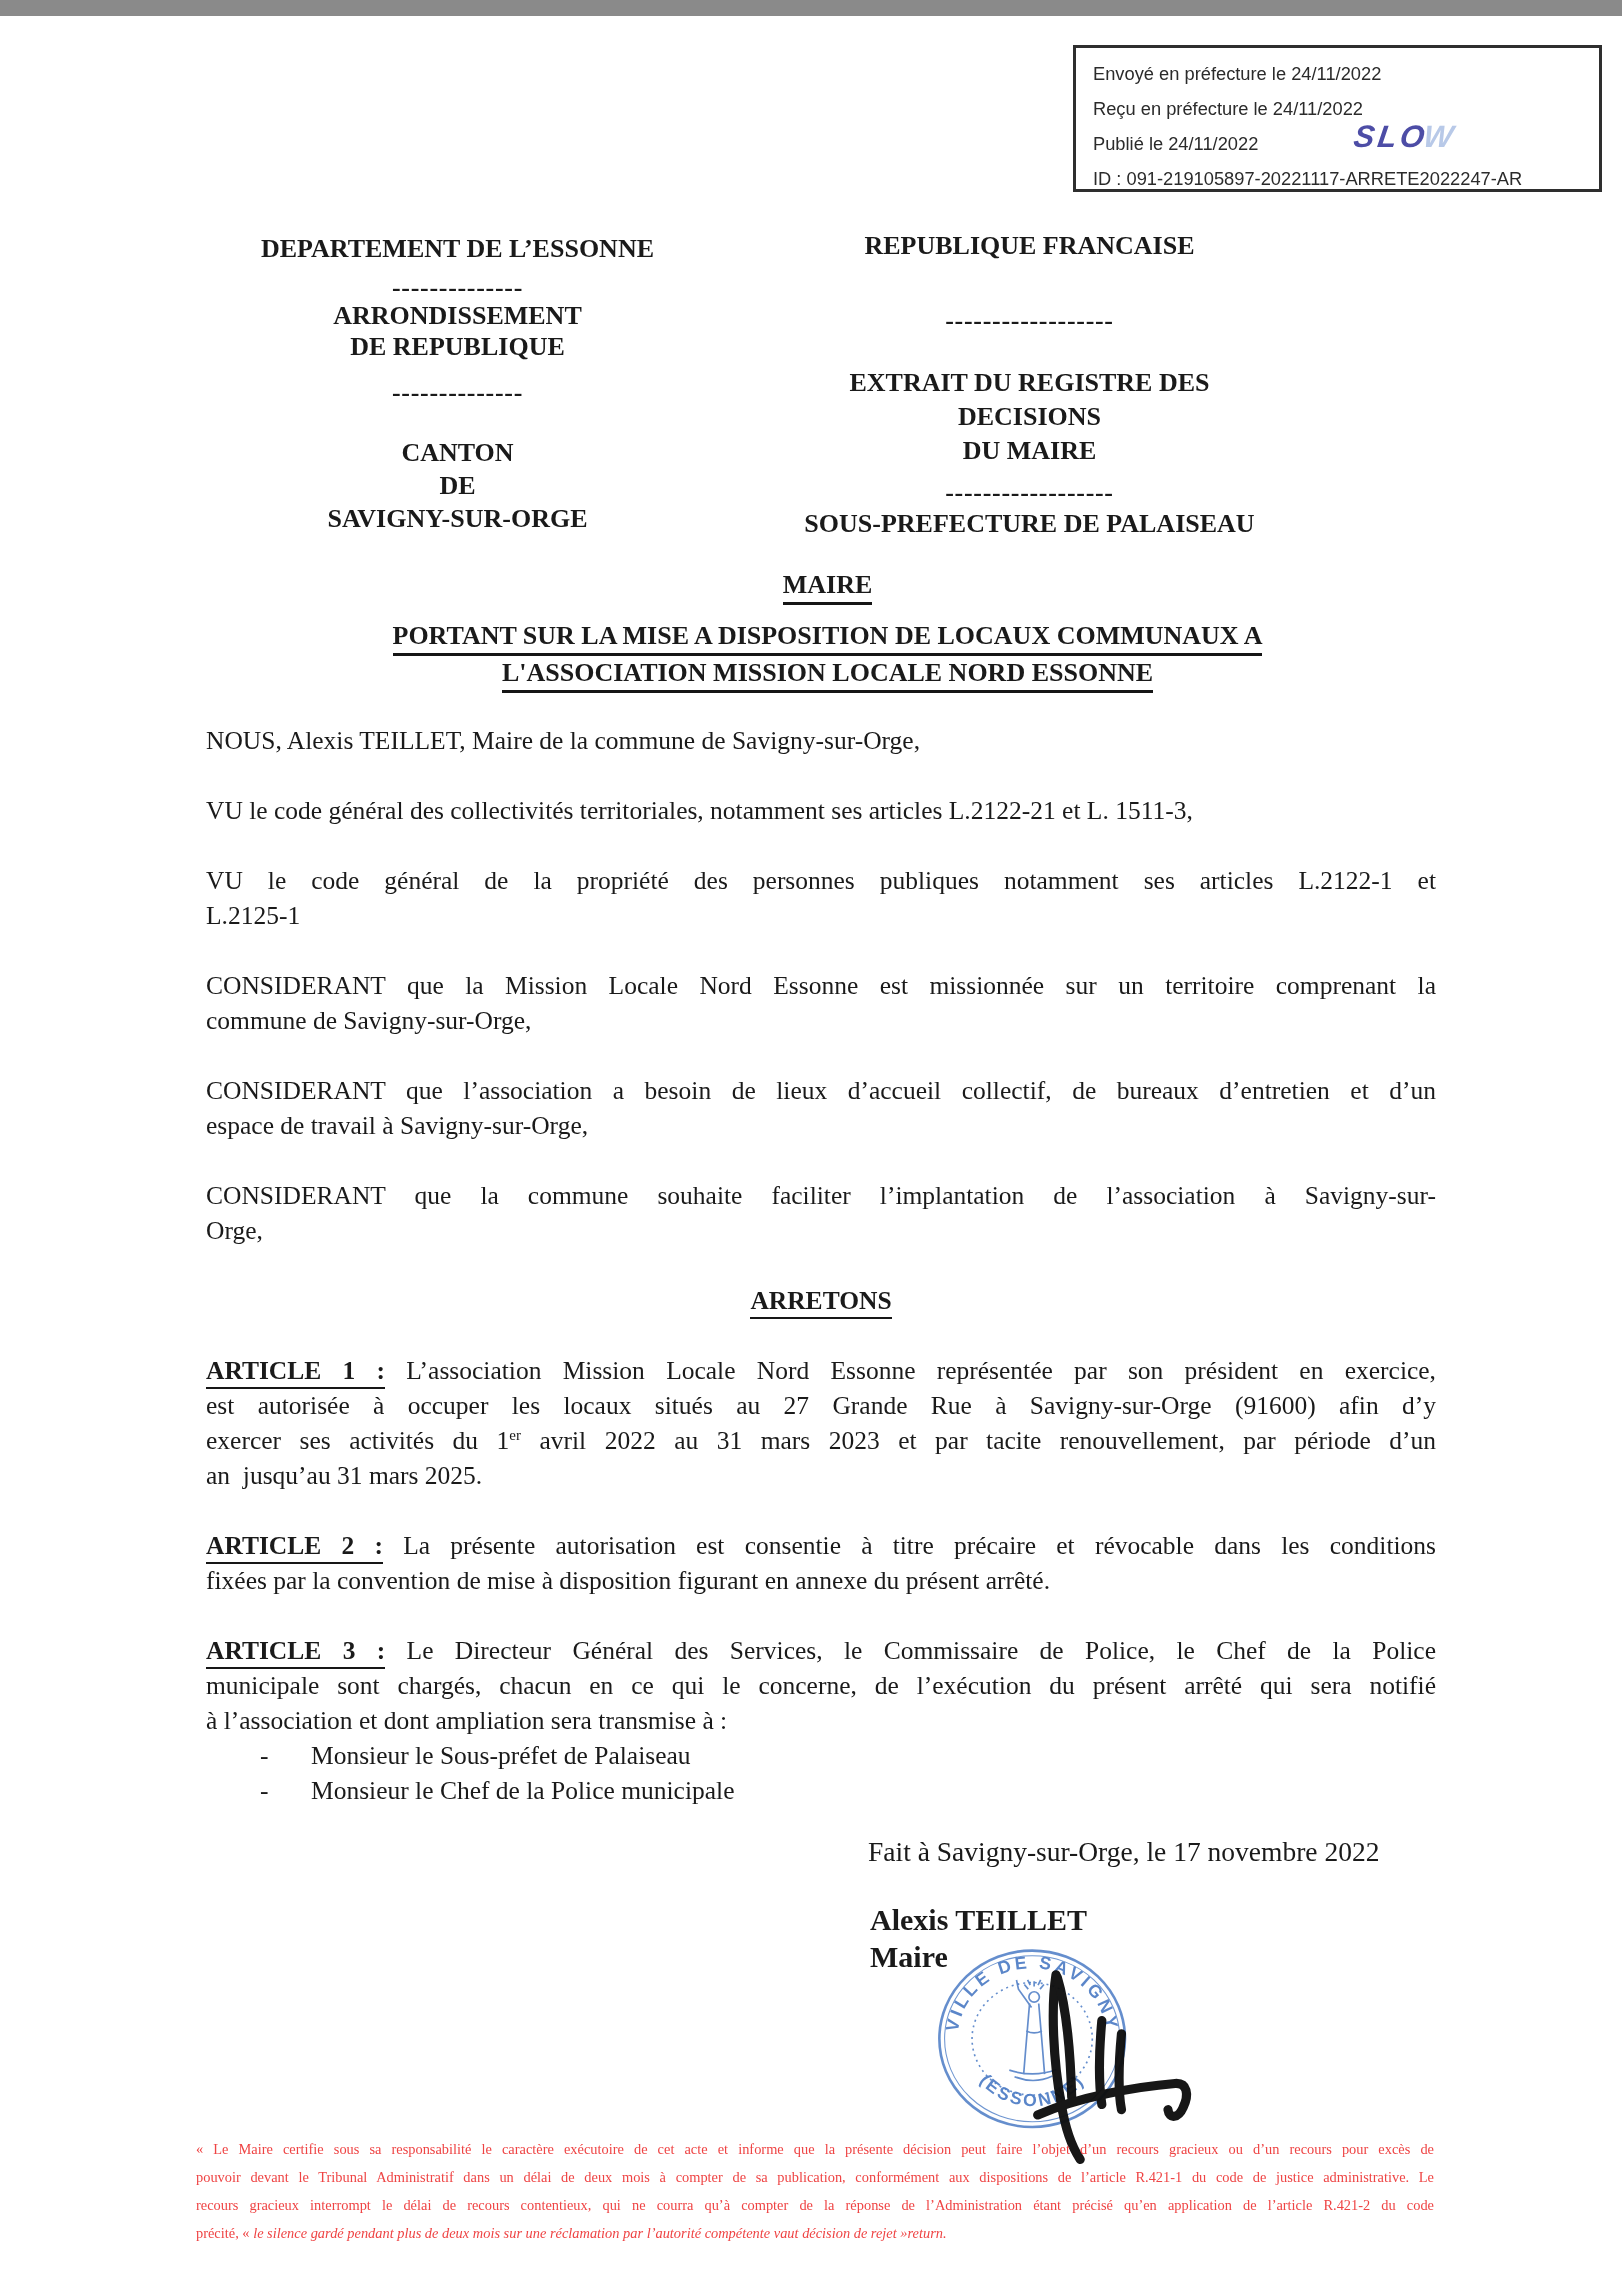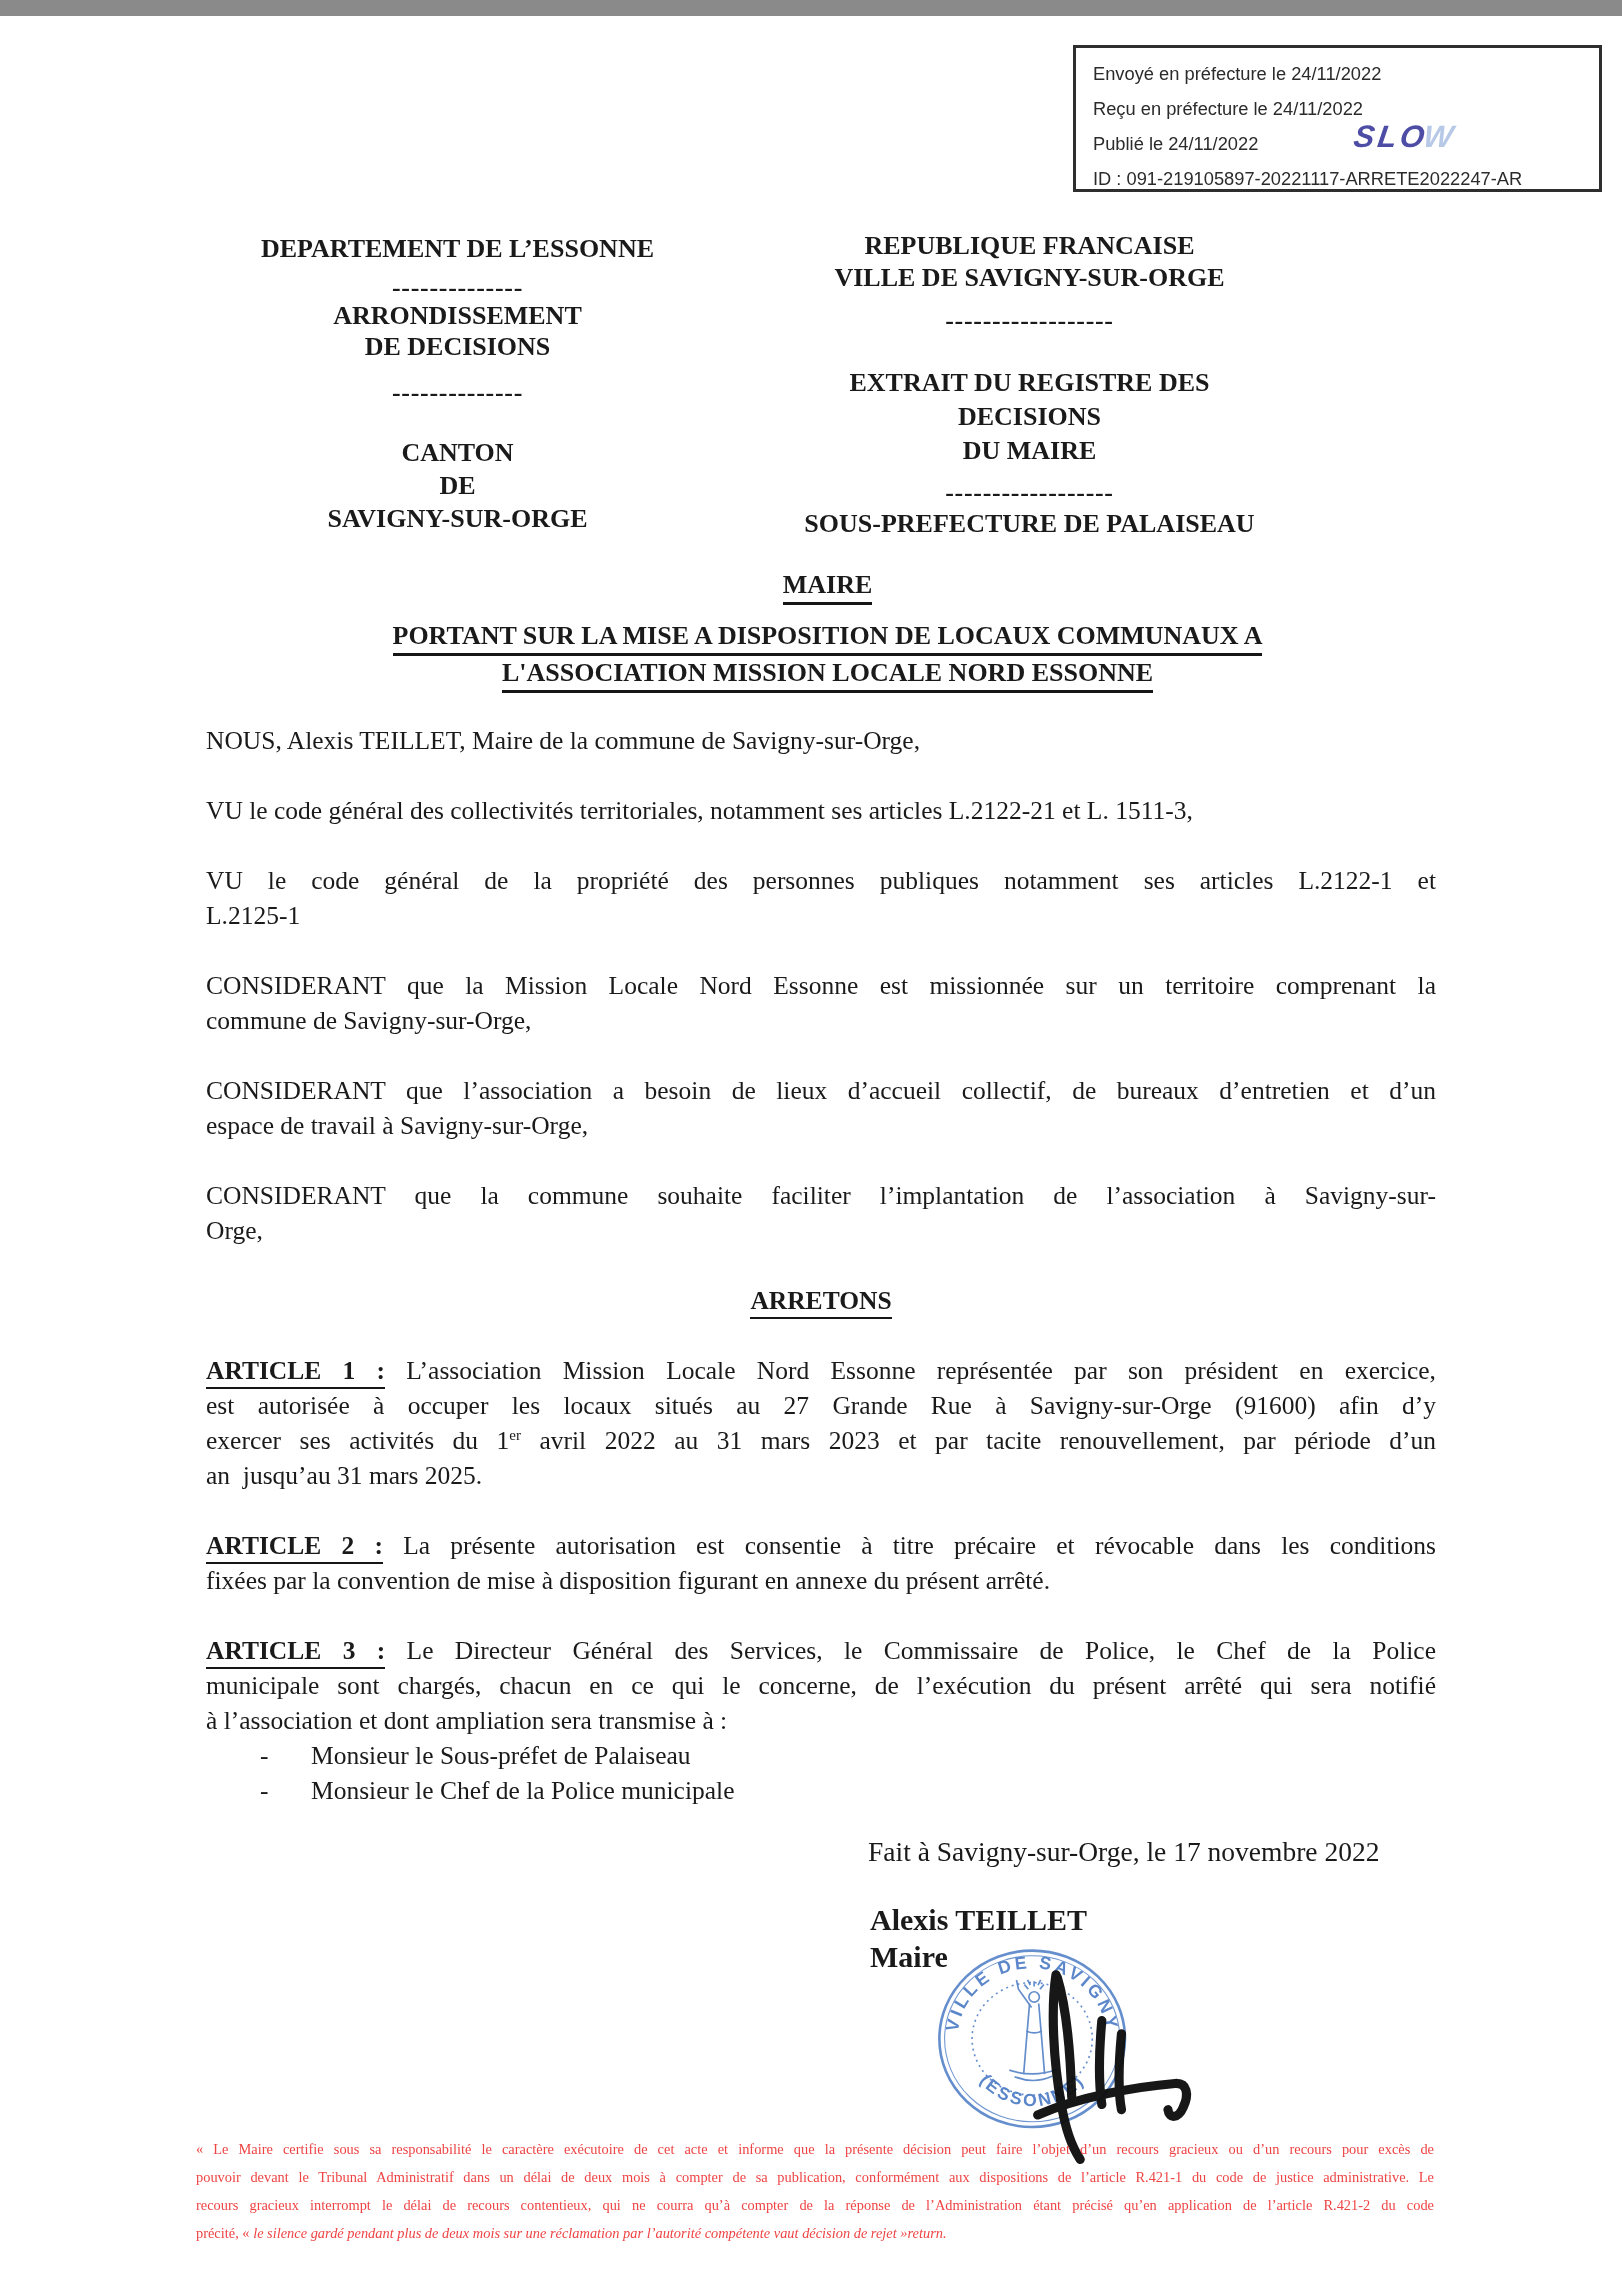--- a/index.html
+++ b/index.html
@@ -70,30 +70,29 @@
     <div class="sline">ID : 091-219105897-20221117-ARRETE2022247-AR</div>
     <div class="slow-logo">
       <span class="lg-main">SLO</span><span class="lg-tail">W</span>
     </div>
   </div>
 
   <div class="hdr hdr-left">
     <div class="hl" style="top:9.8px">DEPARTEMENT DE L’ESSONNE</div>
     <div class="hl dashrow" style="top:49px">--------------</div>
     <div class="hl" style="top:77px">ARRONDISSEMENT</div>
-    <div class="hl" style="top:108px">DE DECISIONS</div>
+    <div class="hl" style="top:108px">DE REPUBLIQUE</div>
     <div class="hl dashrow" style="top:154px">--------------</div>
     <div class="hl" style="top:214px">CANTON</div>
     <div class="hl" style="top:247px">DE</div>
     <div class="hl" style="top:280px">SAVIGNY-SUR-ORGE</div>
   </div>
 
   <div class="hdr hdr-right">
     <div class="hl" style="top:6.5px">REPUBLIQUE FRANCAISE</div>
-    <div class="hl" style="top:39px">VILLE DE SAVIGNY-SUR-ORGE</div>
     <div class="hl dashrow" style="top:82px">------------------</div>
     <div class="hl" style="top:144px">EXTRAIT DU REGISTRE DES</div>
     <div class="hl" style="top:178px">DECISIONS</div>
     <div class="hl" style="top:212px">DU MAIRE</div>
     <div class="hl dashrow" style="top:254px">------------------</div>
     <div class="hl" style="top:285px">SOUS-PREFECTURE DE PALAISEAU</div>
   </div>
 
   <div class="title-block">
     <div class="t1"><span class="u5">MAIRE</span></div>

